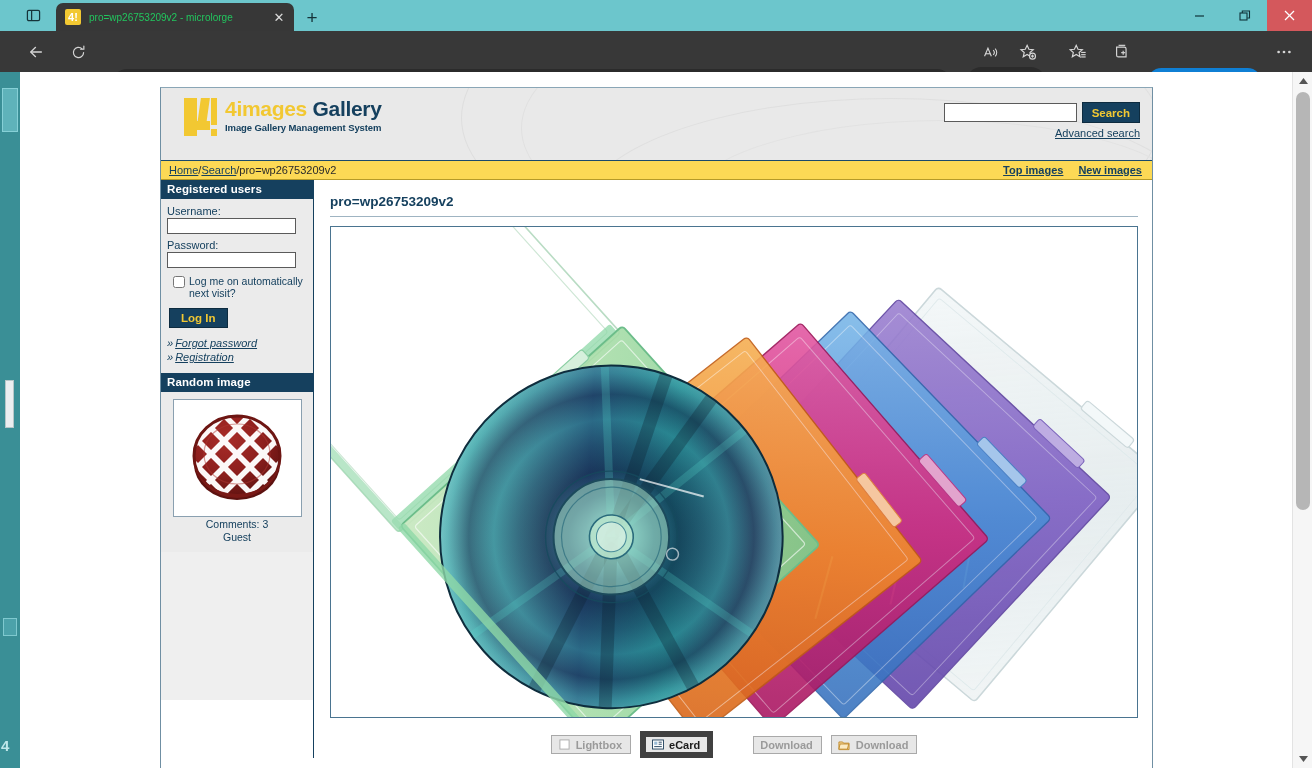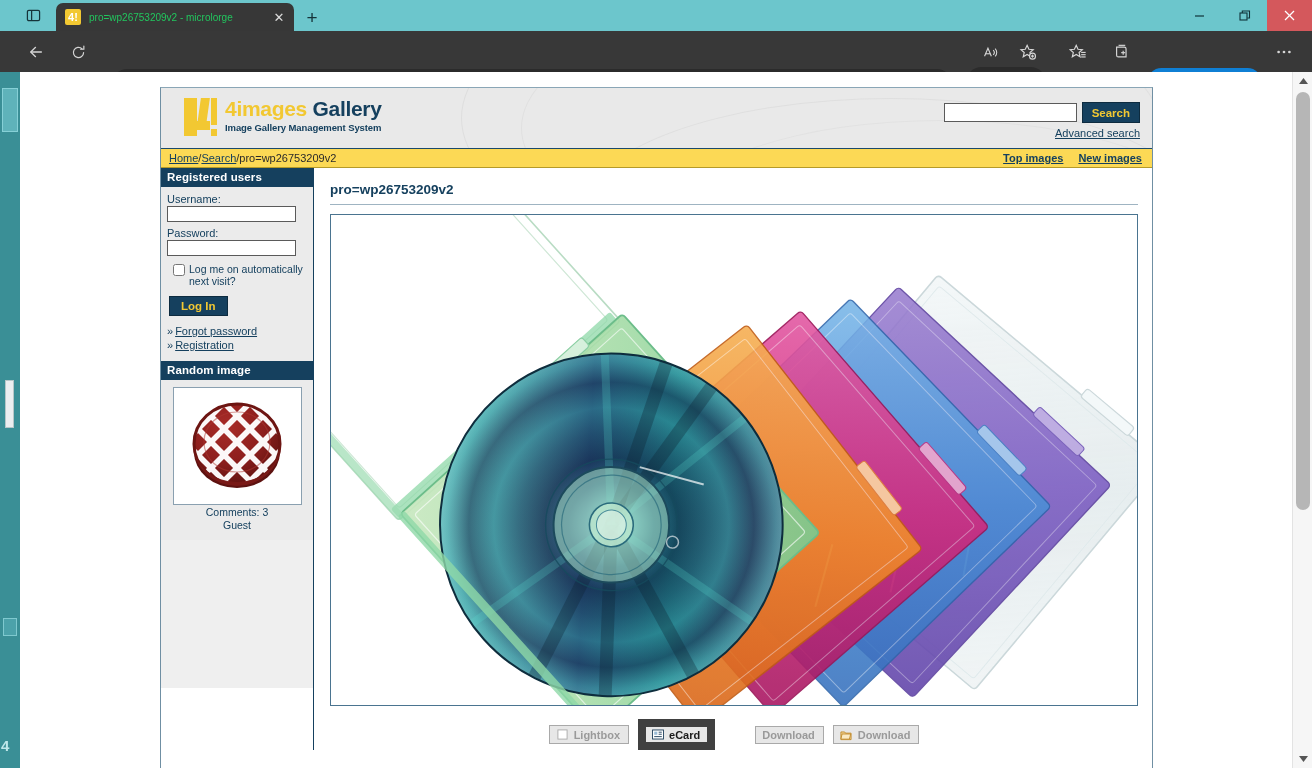--- a/index.html
+++ b/index.html
@@ -216,21 +216,21 @@
     background: #ffffff;
     border-left: 1px solid #6f8fa3;
     border-right: 1px solid #6f8fa3;
     border-top: 1px solid #8aa6b6;
     font-size: 11px;
     color: #15405e;
   }
 
   .site-header {
     position: relative;
-    height: 61px;
+    height: 73px;
     background: #e9e9e9;
     border-bottom: 1px solid #1b4a6b;
     overflow: hidden;
   }
   .swoosh {
     position: absolute; border-radius: 50%;
     border: 1px solid #dcdcdc;
     background: transparent;
   }
   .sw1 { left: 300px; top: -120px; width: 700px; height: 300px; border-color: #dedede; }
@@ -363,21 +363,21 @@
     margin-top: 9px; margin-left: 2px;
     background: #15405e;
     border: 1px solid #0d2b3f;
     color: #f2c832;
     font-size: 11.5px; font-weight: bold;
     padding: 3px 11px;
     font-family: "Liberation Sans", sans-serif;
     cursor: pointer;
   }
   .link-list { margin-top: 9px; }
-  .link-list div { font-size: 11px; margin-bottom: 2px; color: #15405e; }
+  .link-list div { font-size: 11px; margin-bottom: 2px; color: #15405e; font-style: italic; }
   .link-list .chev { color: #15405e; margin-right: 2px; }
   .link-list a { color: #15405e; text-decoration: underline; }
 
   .random-body {
     background: #ebebeb;
     padding: 7px 6px 9px 6px;
     text-align: center;
   }
   .thumb-frame {
     width: 129px; height: 118px;
@@ -423,21 +423,21 @@
     border: 1px solid #a9a9a9;
     background: #e7e7e7;
     padding: 2px 8px 2px 6px;
     font-size: 11px; font-weight: bold;
     color: #9a9a9a;
     font-family: "Liberation Sans", sans-serif;
     cursor: pointer;
   }
   .act.active {
     color: #1b1b1b;
-    border: 8px solid #404040;
+    border: 6px solid #404040;
     padding: 1px 7px 1px 5px;
     background: #e7e7e7;
   }
   .act .gi { width: 13px; height: 13px; display:flex; align-items:center; justify-content:center; flex:0 0 13px; }
   .act-gap { width: 22px; }
 
   
   .cdscene { position: absolute; left: 0; top: 0; width: 100%; height: 100%; }
 </style>
 </head>

